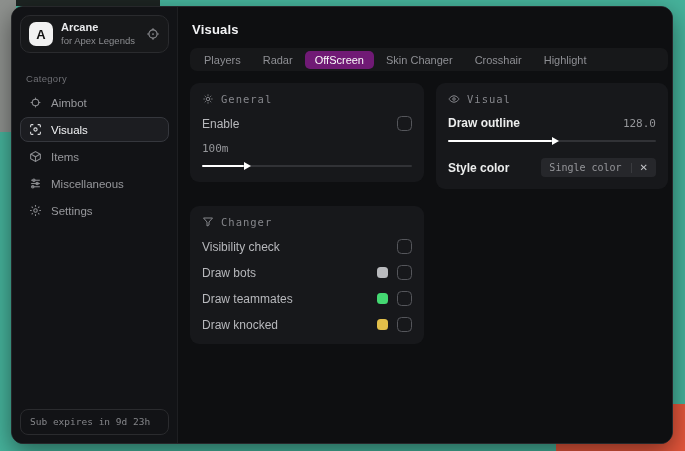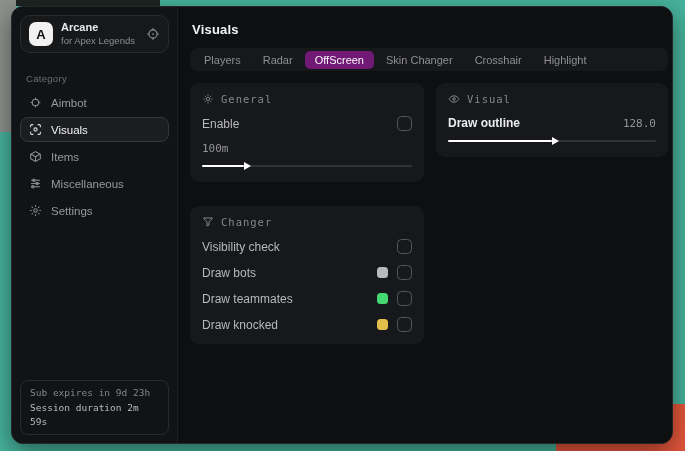--- a/index.html
+++ b/index.html
@@ -161,21 +161,20 @@
             </svg>
           </span>
           <span>Settings</span>
         </div>
       </div>
 
       <div class="sb-spacer"></div>
 
       <div class="footer-card">
         <div class="footer-l1">Sub expires in 9d 23h</div>
-        <div class="footer-l2">Session duration 2m 59s</div>
       </div>
     </div>
 
     <div class="main">
       <div class="main-title">Visuals</div>
 
       <div class="tabbar">
         <div class="tab">Players</div>
         <div class="tab">Radar</div>
         <div class="tab active">OffScreen</div>
@@ -262,19 +261,26 @@
               <span>Visual</span>
             </div>
             <div class="row">
               <span class="lbl-strong">Draw outline</span>
               <span class="val">128.0</span>
             </div>
             <div class="slider">
               <div class="slider-track"></div>
               <div class="slider-fill" style="width: 50%;"></div>
             </div>
+            <div class="row" style="margin-top:13px;">
+              <span class="lbl-strong">Style color</span>
+              <span class="chip">
+                <span class="chip-label">Single color</span>
+                <span class="chip-x">✕</span>
+              </span>
+            </div>
           </div>
         </div>
       </div>
     </div>
 
   </div>
 </div>
 
 </body></html>

